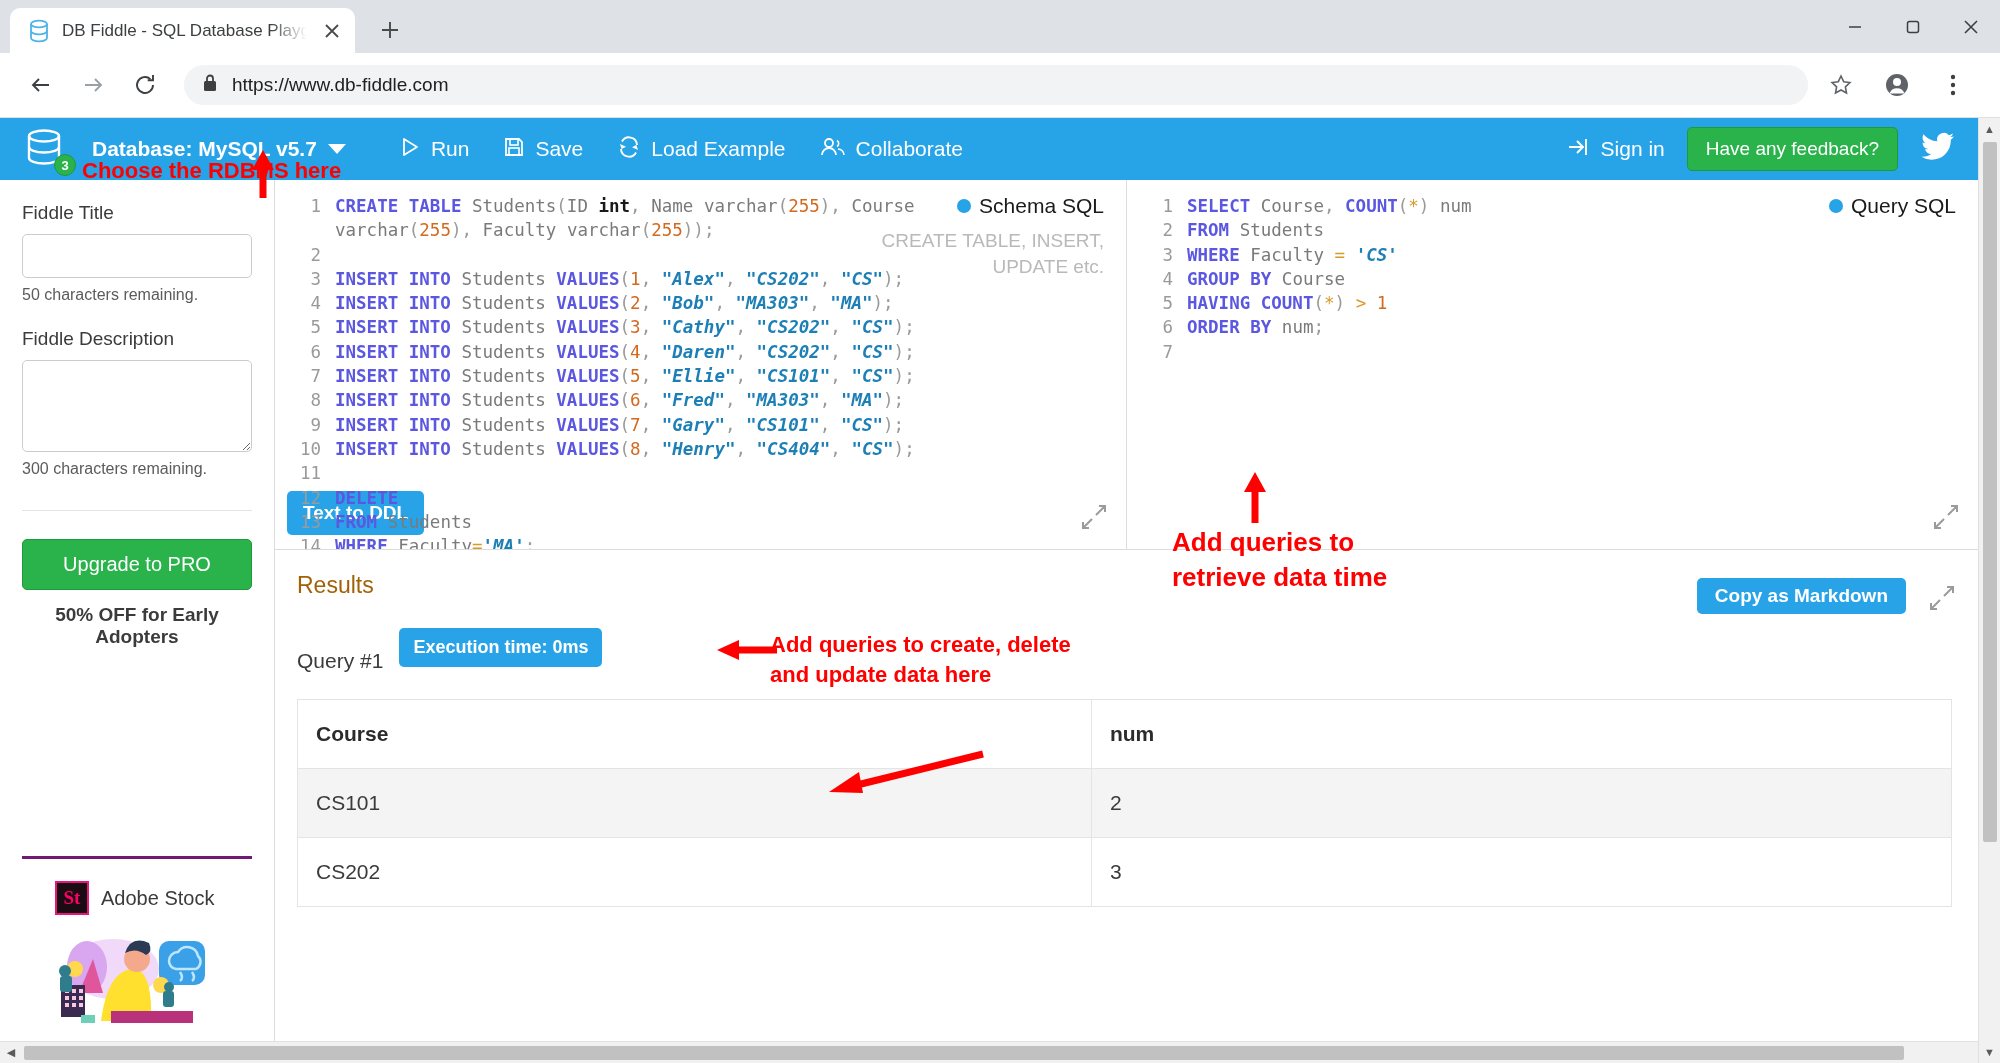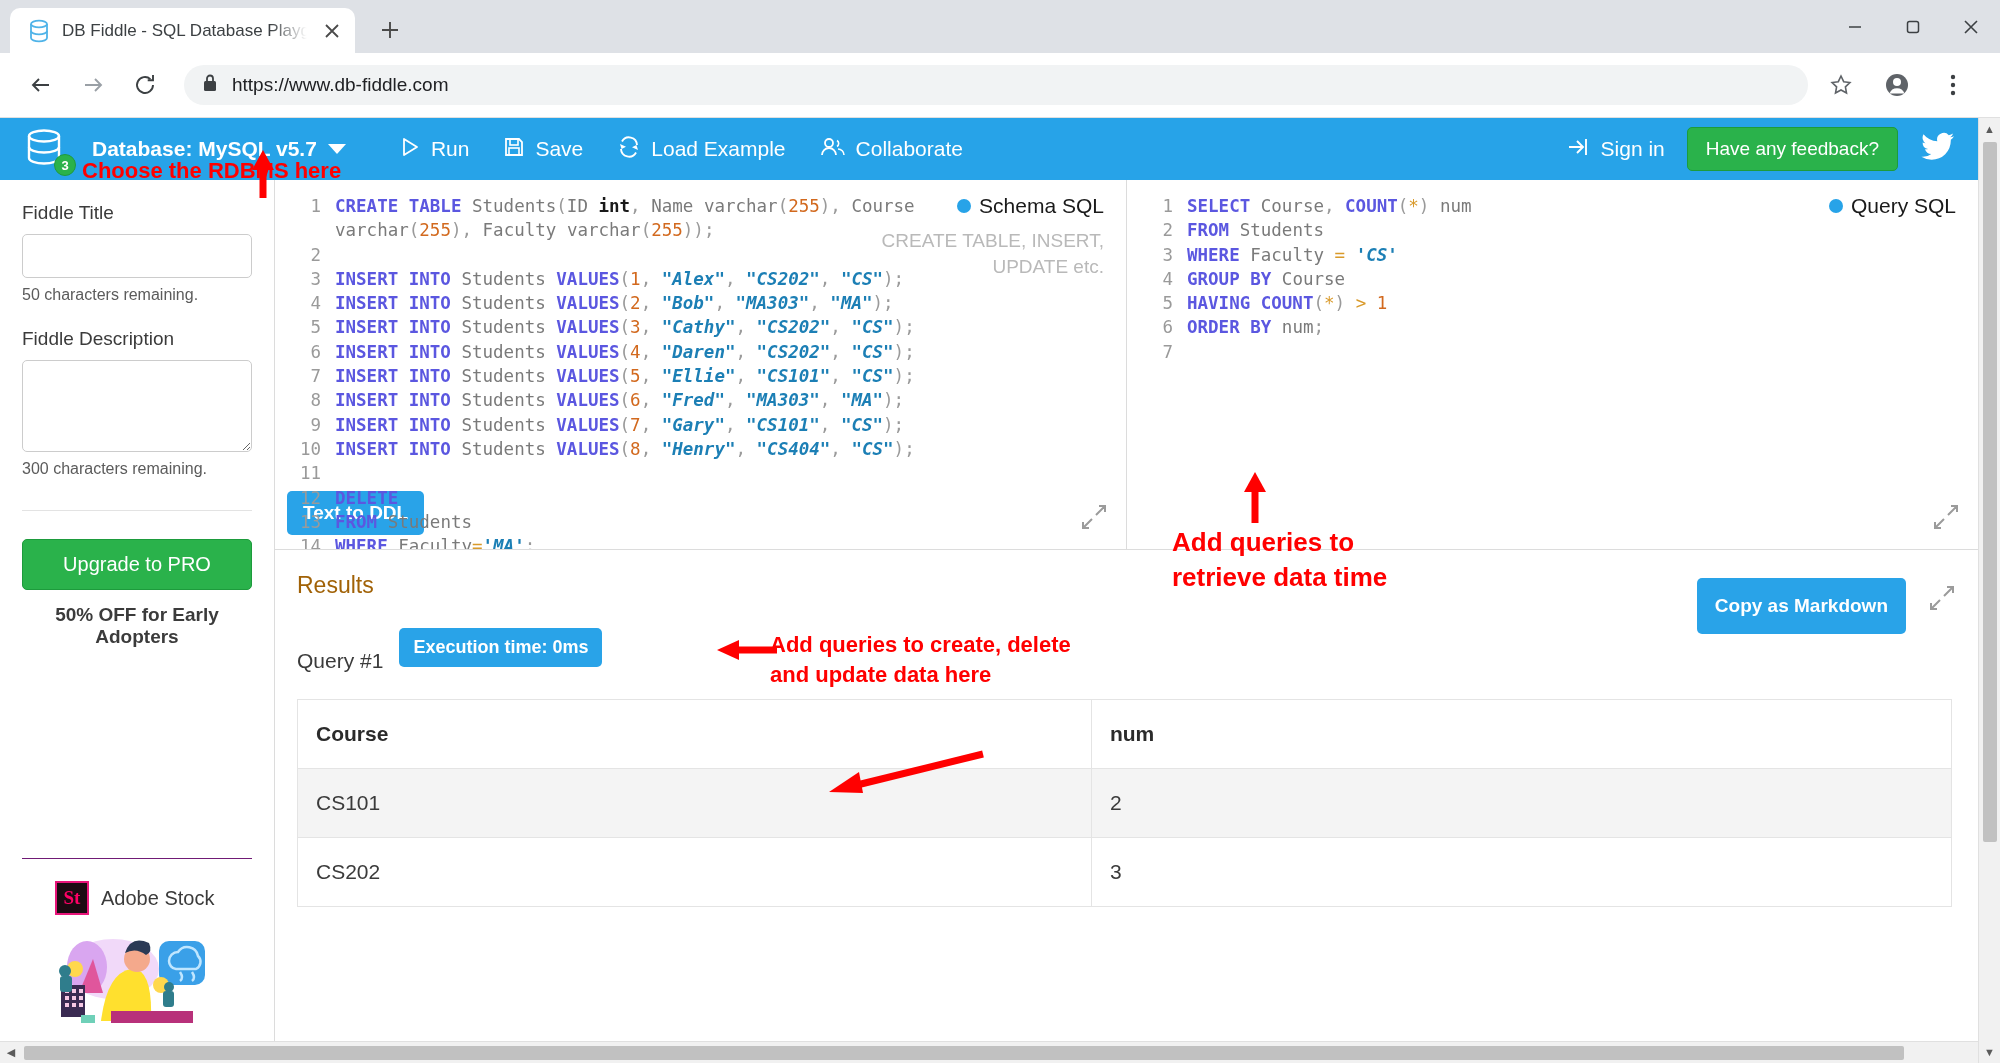--- a/index.html
+++ b/index.html
@@ -87,21 +87,21 @@
     background: #fff;
   }
   .textarea { width: 100%; height: 92px; border: 1px solid #ccc; border-radius: 5px; background: #fff; }
   .hint { font-size: 16px; color: #5b5b5b; margin: 8px 0 24px 0; }
   .divider { border: none; border-top: 1px solid #e3e3e3; margin: 8px 0 28px 0; }
   .pro-btn {
     background: #2ab24b; border: 1px solid #1d9b3c; border-radius: 5px;
     color: #fff; font-size: 20px; text-align: center; padding: 13px 0; cursor: pointer;
   }
   .pro-sub { text-align: center; font-weight: 700; font-size: 19px; color: #3b3b3b; margin-top: 14px; }
-  .ad { margin-top: auto; margin-bottom: 14px; border-top: 1px solid #701a75; padding-top: 18px; text-align: right; }
+  .ad { margin-top: auto; margin-bottom: 14px; border-top: 3px solid #701a75; padding-top: 18px; text-align: right; }
   .ad-box { width: 172px; margin: 0 auto; background: #fff; }
   .ad-head { display: flex; align-items: center; gap: 12px; padding: 4px 0 8px 4px; }
   .st-mark {
     width: 34px; height: 34px; background: #1b0b12; border: 2px solid #e8157a;
     color: #f06; font-weight: 700; font-size: 19px;
     display:flex; align-items:center; justify-content:center; font-family: "Liberation Serif", serif;
   }
   .ad-title { font-size: 20px; color: #3b3b3b; }
 
   
@@ -143,21 +143,21 @@
   .results-title { font-size: 23px; color: #a16207; margin-bottom: 22px; }
   .query-row { display: flex; align-items: center; gap: 16px; margin-bottom: 26px; }
   .query-label { font-size: 21px; color: #3b3b3b; margin-top: 28px; }
   .exec-pill {
     background: #29a3e8; color: #fff; font-size: 18px; font-weight: 700;
     border-radius: 5px; padding: 9px 14px;
   }
   .copy-md {
     position: absolute; right: 72px; top: 28px;
     background: #29a3e8; color: #fff; font-size: 19px; font-weight: 700;
-    border-radius: 5px; padding: 17px 18px; cursor: pointer;
+    border-radius: 5px; padding: 7px 18px; cursor: pointer;
   }
   .results-expand { position: absolute; right: 22px; top: 34px; color: #9b9b9b; cursor: pointer; }
   table.rtable { width: calc(100% - 0px); border-collapse: collapse; }
   table.rtable th, table.rtable td {
     border: 1px solid #e4e4e4; padding: 22px 18px; text-align: left; font-size: 21px; color: #3b3b3b;
   }
   table.rtable th { font-weight: 700; color: #2b2b2b; }
   table.rtable tbody tr:nth-child(odd) { background: #f4f4f4; }
   table.rtable col.c1 { width: 48%; }
 

